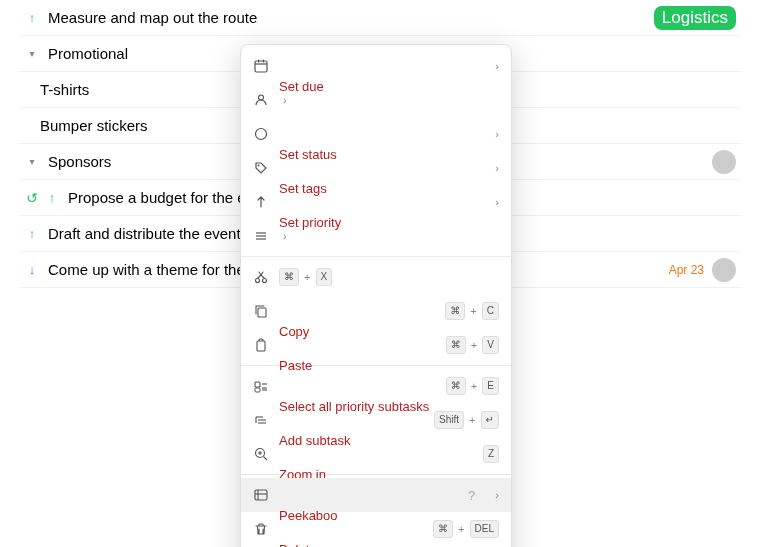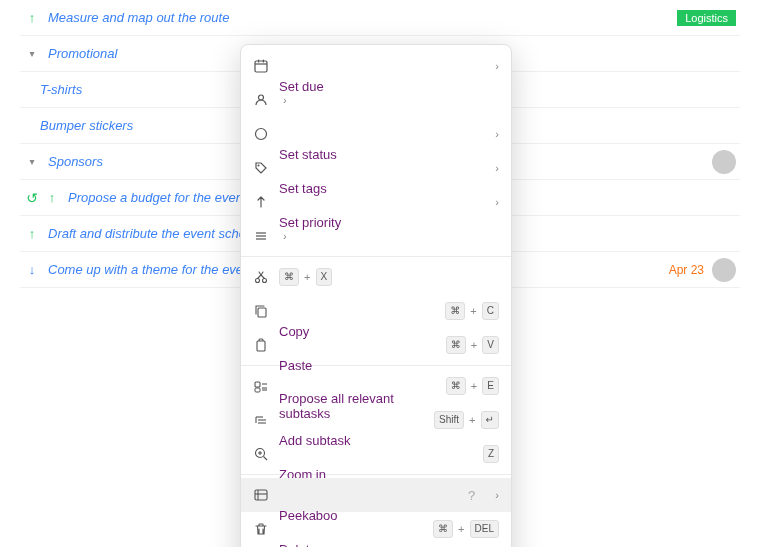--- a/index.html
+++ b/index.html
@@ -31,35 +31,34 @@
     .task-row .task-icon {
       width: 16px;
       display: flex;
       align-items: center;
       justify-content: center;
       font-size: 13px;
       flex-shrink: 0;
     }
 
     .task-row .task-text {
-      font-size: 13px;
-      color: #3b82f6;
+      font-size: 15px;
+      color: #000000;
       flex: 1;
       white-space: nowrap;
       overflow: hidden;
       text-overflow: ellipsis;
-      font-style: italic;
     }
 
     .task-row .tag-badge {
       background: #22c55e;
       color: white;
-      font-size: 11px;
+      font-size: 17px;
       padding: 2px 8px;
-      border-radius: 0;
+      border-radius: 8px;
       flex-shrink: 0;
     }
 
     .task-row .avatar {
       width: 24px;
       height: 24px;
       border-radius: 50%;
       background: #ccc;
       overflow: hidden;
       flex-shrink: 0;
@@ -119,21 +118,21 @@
       display: flex;
       align-items: center;
       justify-content: center;
       color: #555;
       font-size: 13px;
       flex-shrink: 0;
     }
 
     .menu-item .menu-label {
       font-size: 13px;
-      color: #701a75;
+      color: #b91c1c;
       flex: 1;
       margin-top: 40px;
     }
 
     .menu-item .menu-shortcut {
       font-size: 11px;
       color: #888;
       display: flex;
       align-items: center;
       gap: 2px;
@@ -331,21 +330,21 @@
   <div class="menu-item">
     <span class="menu-icon">
       <svg width="14" height="14" viewBox="0 0 14 14" fill="none">
         <rect x="1" y="3" width="5" height="5" rx="1" stroke="#555" stroke-width="1.1" fill="none"></rect>
         <rect x="1" y="9" width="5" height="4" rx="1" stroke="#555" stroke-width="1" fill="none"></rect>
         <line x1="8" y1="5" x2="13" y2="5" stroke="#555" stroke-width="1.1"></line>
         <line x1="8" y1="9" x2="13" y2="9" stroke="#555" stroke-width="1.1"></line>
         <line x1="8" y1="11" x2="13" y2="11" stroke="#555" stroke-width="1.1"></line>
       </svg>
     </span>
-    <span class="menu-label">Propose all relevant subtasks</span>
+    <span class="menu-label">Select all priority subtasks</span>
     <span class="menu-shortcut">
       <span class="kbd">⌘</span>&nbsp;+&nbsp;<span class="kbd">E</span>
     </span>
   </div>
 
   <div class="menu-item">
     <span class="menu-icon">
       <svg width="14" height="14" viewBox="0 0 14 14" fill="none">
         <line x1="2" y1="4" x2="9" y2="4" stroke="#555" stroke-width="1.1"></line>
         <line x1="4" y1="7" x2="12" y2="7" stroke="#555" stroke-width="1.1"></line>

